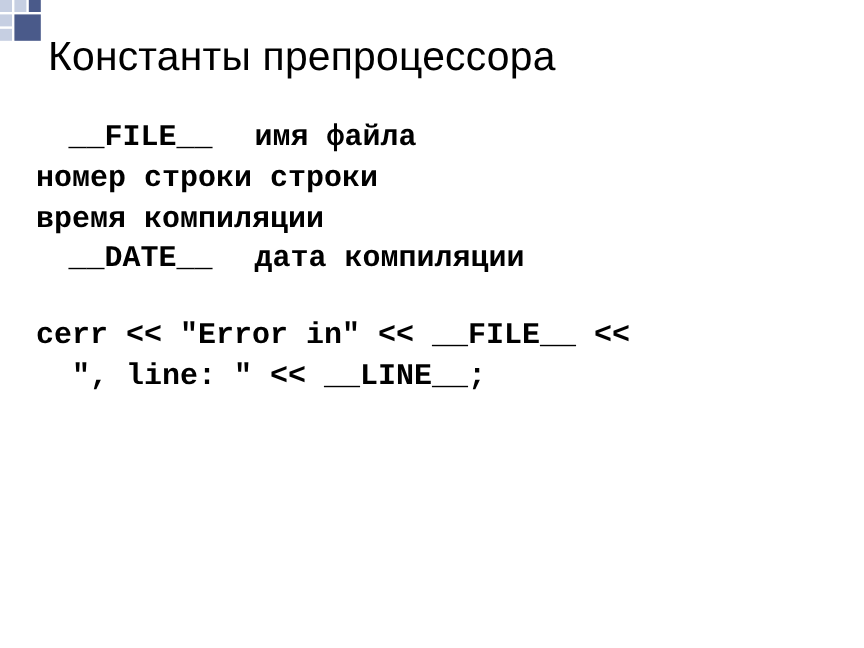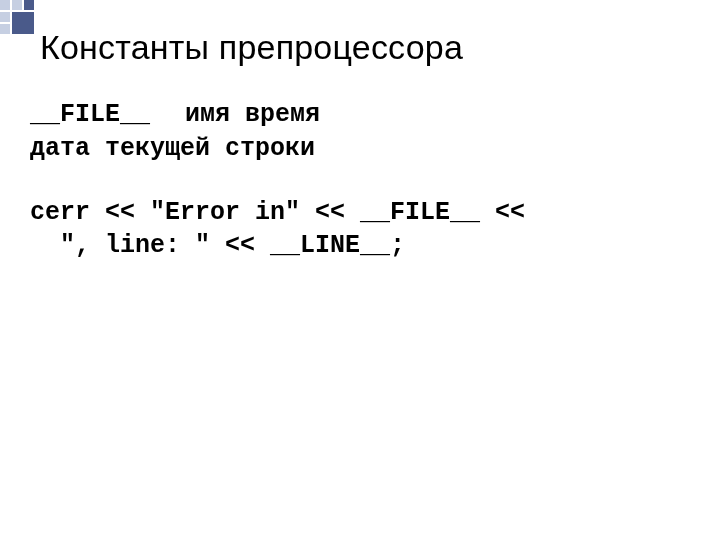--- a/index.html
+++ b/index.html
@@ -50,20 +50,21 @@
     line-height: 1.35;
   }
   .mono {
     font-family: "Courier New", Courier, monospace;
     font-size: 25px;
     font-weight: bold;
     white-space: pre;
   }
   .macro-col {
     width: 155px;
+    margin-left: 27px;
   }
   .spacer {
     height: 30px;
   }
   .code-line {
     font-family: "Courier New", Courier, monospace;
     font-size: 25px;
     font-weight: bold;
     white-space: pre;
     line-height: 1.35;
@@ -84,26 +85,31 @@
     <div class="sq" style="left:0;top:12px;width:10px;height:10px;"></div>
     <div class="sq dark" style="left:12px;top:12px;width:22px;height:22px;"></div>
     <div class="sq" style="left:0;top:24px;width:10px;height:10px;"></div>
   </div>
 
   <div class="title">Константы препроцессора</div>
 
   <div class="body">
     <div class="row">
       <span class="mono macro-col">__FILE__</span>
-      <span class="mono">имя время</span>
+      <span class="mono">имя файла</span>
     </div>
     <div class="row">
-      <span class="mono">дата текущей строки</span>
+      <span class="mono">номер строки строки</span>
     </div>
     <div class="row">
+      <span class="mono">время компиляции</span>
+    </div>
+    <div class="row">
+      <span class="mono macro-col">__DATE__</span>
+      <span class="mono">дата компиляции</span>
     </div>
 
     <div class="spacer"></div>
 
     <div class="code-line">cerr &lt;&lt; "Error in" &lt;&lt; __FILE__ &lt;&lt; </div>
     <div class="code-line indent2">", line: " &lt;&lt; __LINE__;</div>
   </div>
 
 </div>
 

